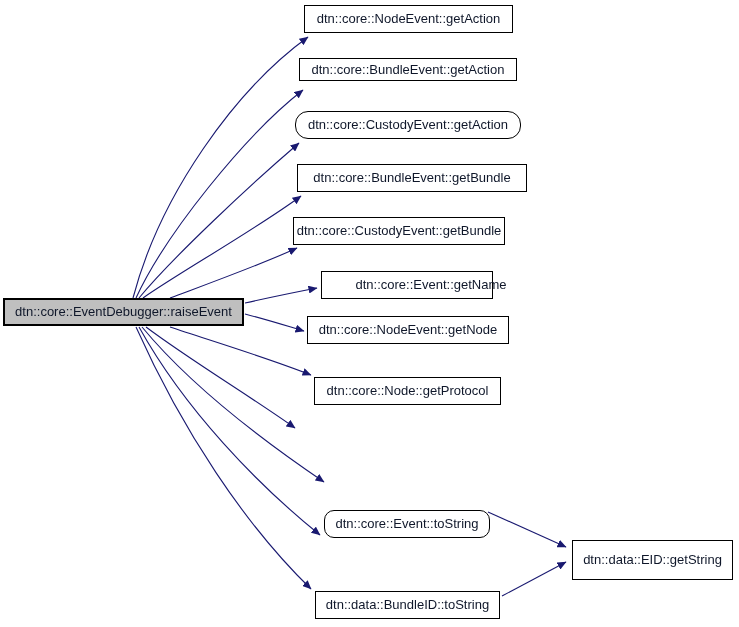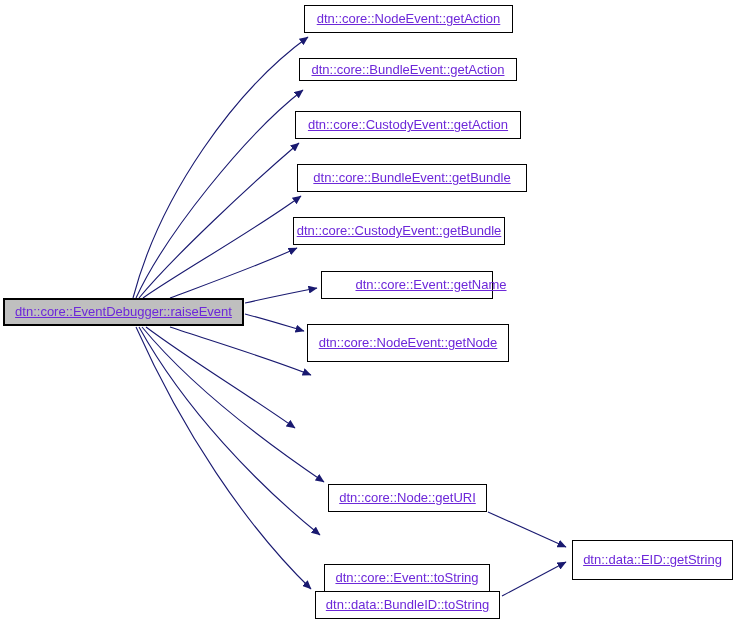--- a/index.html
+++ b/index.html
@@ -25,29 +25,28 @@
   .edge {
     fill: none;
     stroke: #191970;
     stroke-width: 1.1;
   }
   .node {
     position: absolute;
     box-sizing: border-box;
     background: #ffffff;
     border: 1px solid #000000;
-    color: #6d28d9;
+    color: #0f172a;
     font-size: 13px;
     line-height: 14px;
     display: flex;
     align-items: center;
     justify-content: center;
     white-space: nowrap;
     cursor: pointer;
-    text-decoration: underline;
   }
   .node.root {
     background: #bfbfbf;
     border: 2px solid #000000;
     cursor: default;
   }
 </style>
 </head>
 <body>
 
@@ -74,33 +73,33 @@
     <path class="edge" marker-end="url(#arrow)" d="M488,512 L566,547"></path>
     <path class="edge" marker-end="url(#arrow)" d="M502,596 L566,562"></path>
   </svg>
 
   <div class="node root" style="left:3px; top:298px; width:241px; height:28px;">dtn::core::EventDebugger::raiseEvent</div>
 
   <div class="node" style="left:304px; top:5px; width:209px; height:28px;">dtn::core::NodeEvent::getAction</div>
 
   <div class="node" style="left:299px; top:58px; width:218px; height:23px;">dtn::core::BundleEvent::getAction</div>
 
-  <div class="node" style="left:295px; top:111px; width:226px; height:28px;">dtn::core::CustodyEvent::getAction</div>
+  <div class="node" style="left:295px; top:111px; width:226px; height:28px;border-radius:13px;">dtn::core::CustodyEvent::getAction</div>
 
   <div class="node" style="left:297px; top:164px; width:230px; height:28px;">dtn::core::BundleEvent::getBundle</div>
 
   <div class="node" style="left:293px; top:217px; width:212px; height:28px;">dtn::core::CustodyEvent::getBundle</div>
 
   <div class="node" style="left:321px; top:271px; width:172px; height:28px;padding-left:48px;">dtn::core::Event::getName</div>
 
-  <div class="node" style="left:307px; top:324px; width:202px; height:38px;">dtn::core::NodeEvent::getNode</div>
+  <div class="node" style="left:307px; top:316px; width:202px; height:28px;">dtn::core::NodeEvent::getNode</div>
+
+  <div class="node" style="left:314px; top:377px; width:187px; height:28px;">dtn::core::Node::getProtocol</div>
 
 
 
-  <div class="node" style="left:328px; top:484px; width:159px; height:28px;">dtn::core::Node::getURI</div>
-
-  <div class="node" style="left:324px; top:564px; width:166px; height:28px;">dtn::core::Event::toString</div>
+  <div class="node" style="left:324px; top:510px; width:166px; height:28px;border-radius:10px;">dtn::core::Event::toString</div>
 
   <div class="node" style="left:315px; top:591px; width:185px; height:28px;text-align:right;">dtn::data::BundleID::toString</div>
 
   <div class="node" style="left:572px; top:540px; width:161px; height:40px;">dtn::data::EID::getString</div>
 
 </div>
 
 </body></html>

